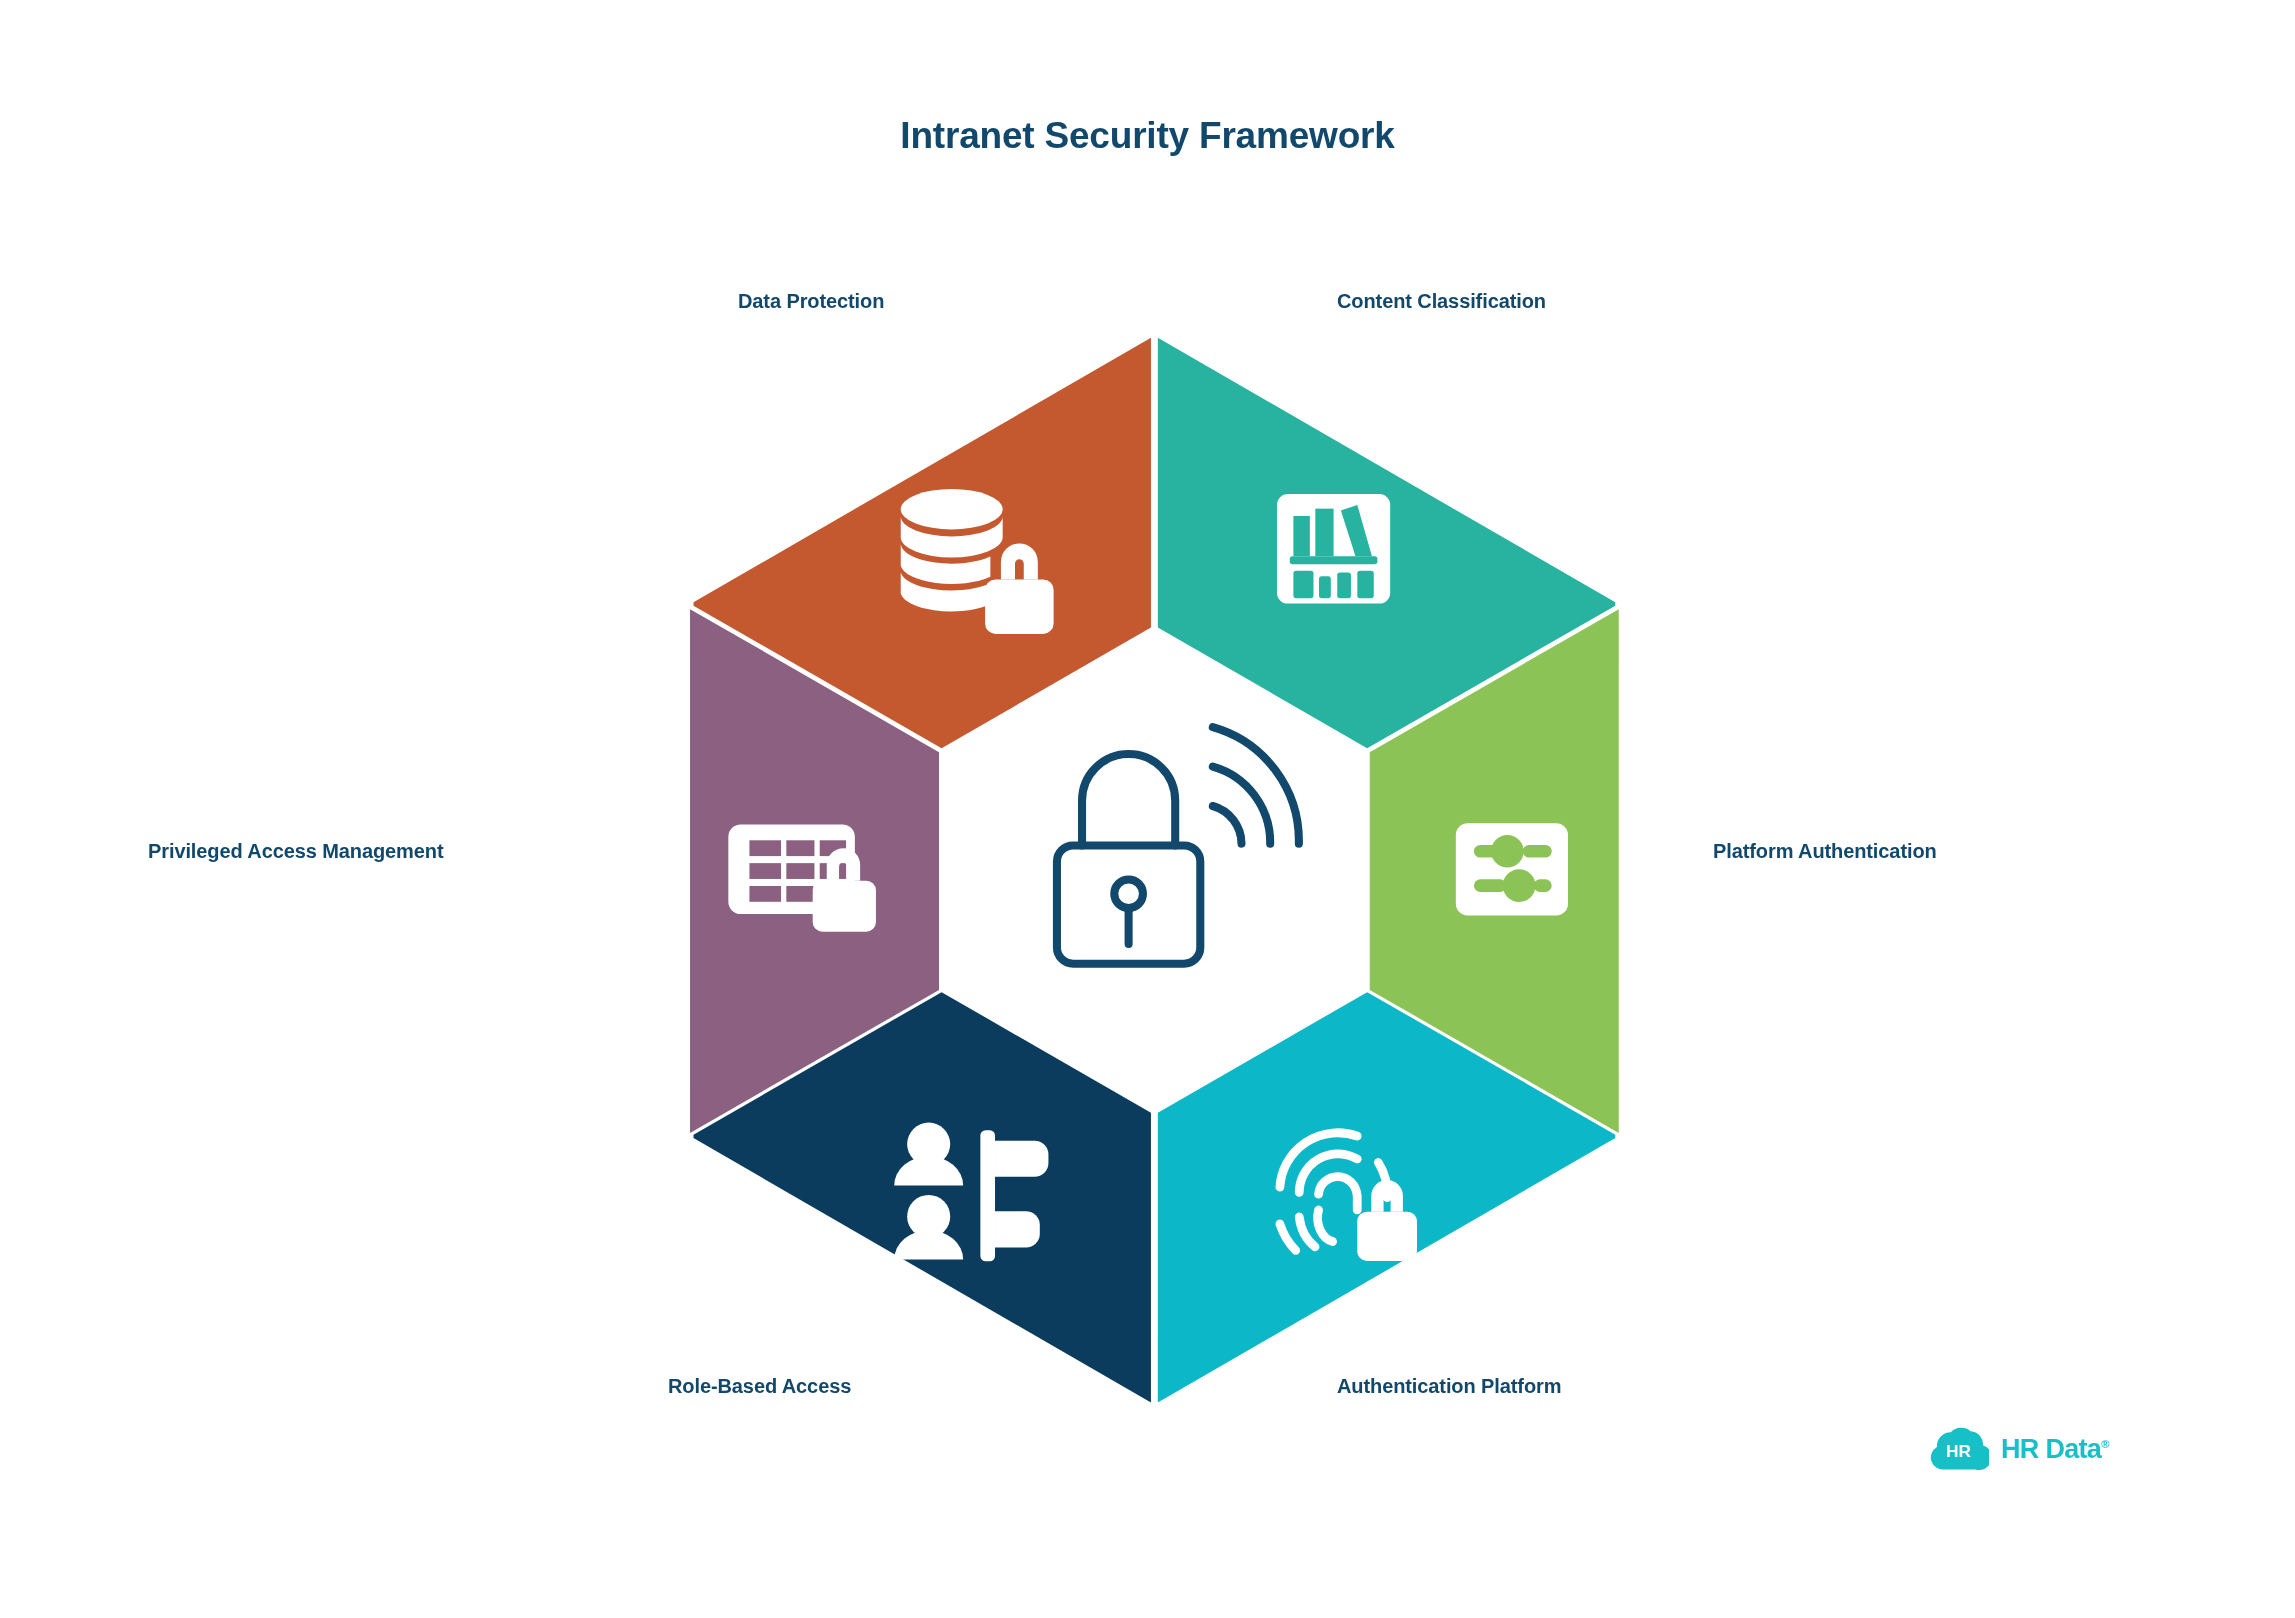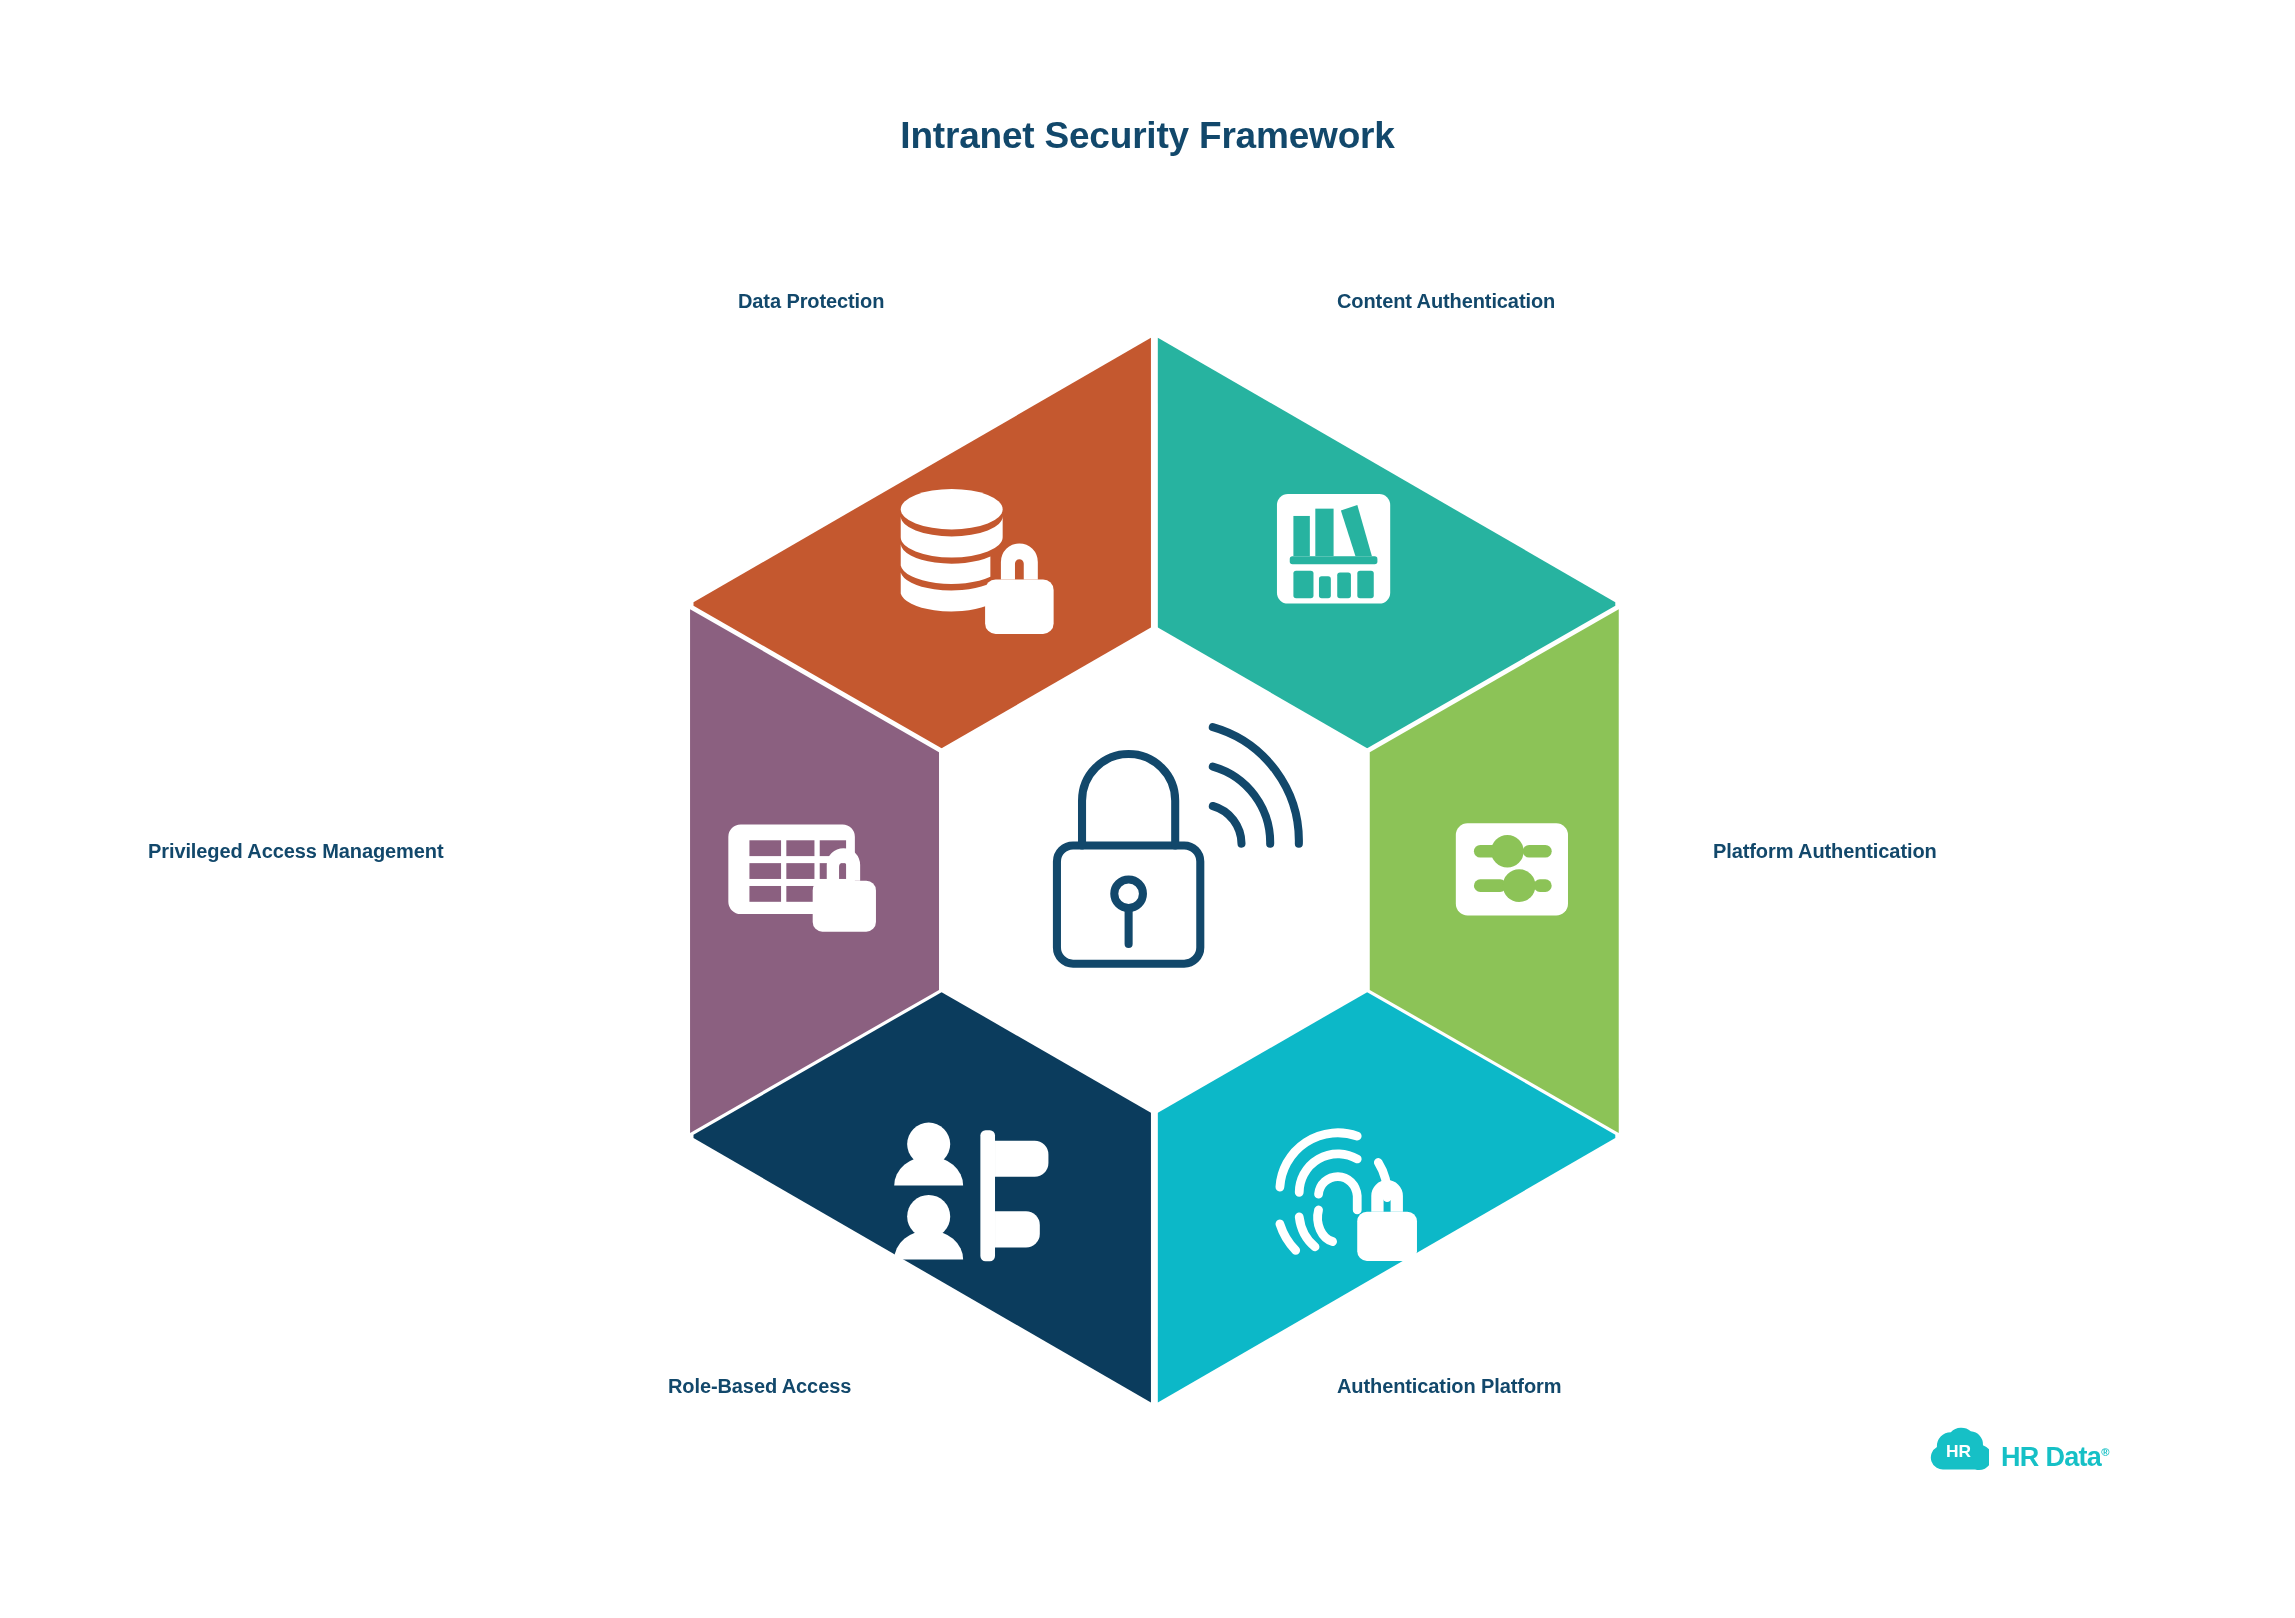--- a/index.html
+++ b/index.html
@@ -52,21 +52,21 @@
   #label-privileged-access { top: 840px;  left: 148px;  }
   #label-platform-config   { top: 840px;  left: 1713px; }
   #label-role-based        { top: 1375px; left: 668px;  }
   #label-authentication    { top: 1375px; left: 1337px; }
 
   .logo {
     position: absolute;
     left: 1930px;
     top: 1426px;
     display: flex;
-    align-items: flex-end;
+    align-items: center;
     gap: 12px;
   }
   .logo-text {
     font-size: 27px;
     font-weight: bold;
     color: #16C0C6;
     letter-spacing: -0.7px;
     position: relative;
   }
   .logo-reg {
@@ -230,21 +230,21 @@
     <g>
       <polygon points="1340,726 1588,869 1588,1151 1340,1294 1092,1151 1092,869" fill="#ffffff"></polygon>
       <g transform="translate(1308,1000) scale(1.04)">
         <use href="#ic-padlock-wireless"></use>
       </g>
     </g>
   </svg>
 
   <div class="seg-label" id="label-data-protection">Data Protection</div>
 
-  <div class="seg-label" id="label-content-class">Content Authentication</div>
+  <div class="seg-label" id="label-content-class">Content Classification</div>
 
   <div class="seg-label" id="label-privileged-access">Privileged Access Management</div>
 
   <div class="seg-label" id="label-platform-config">Platform Authentication</div>
 
   <div class="seg-label" id="label-role-based">Role-Based Access</div>
 
   <div class="seg-label" id="label-authentication">Authentication Platform</div>
 
   <div class="logo">

